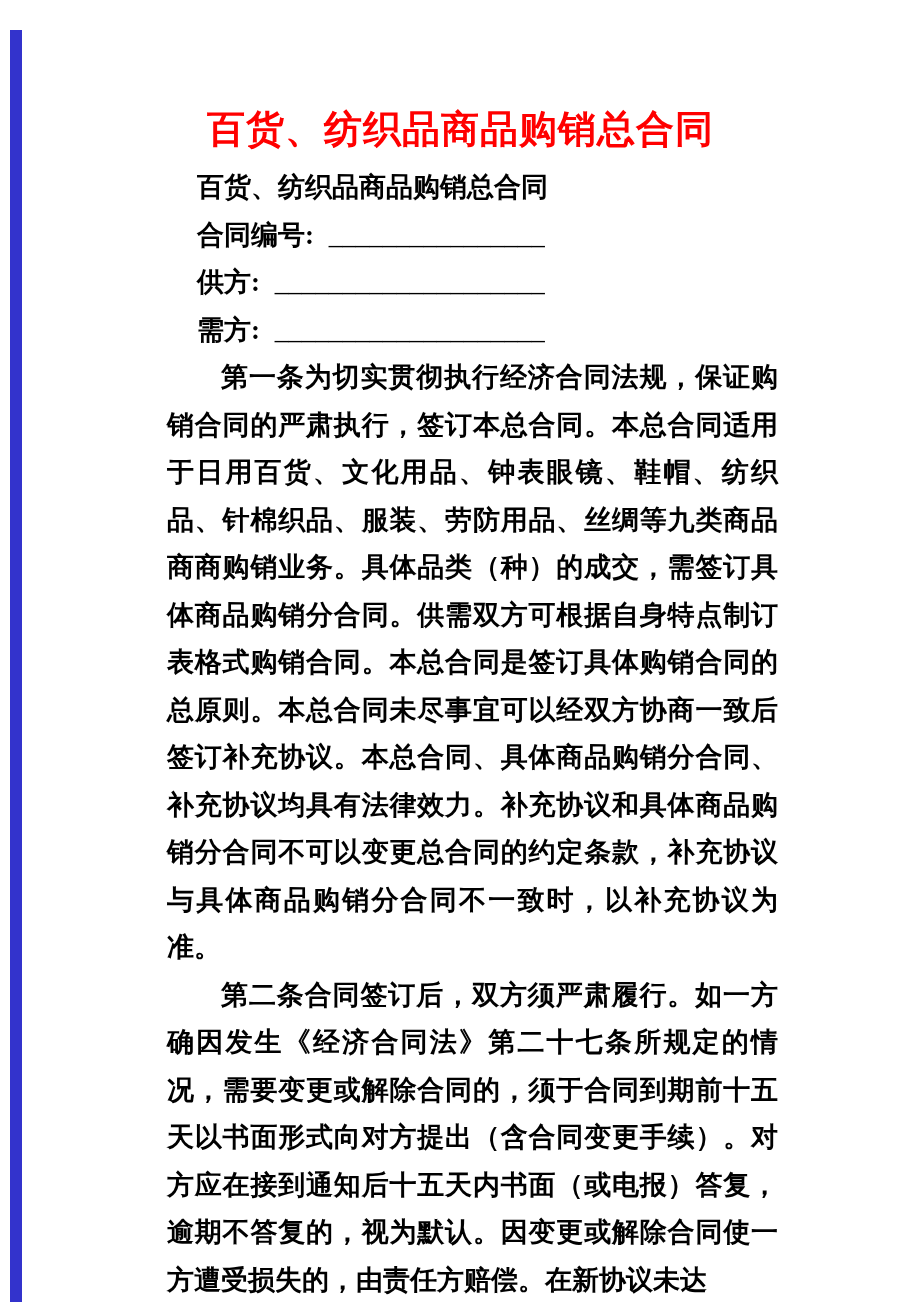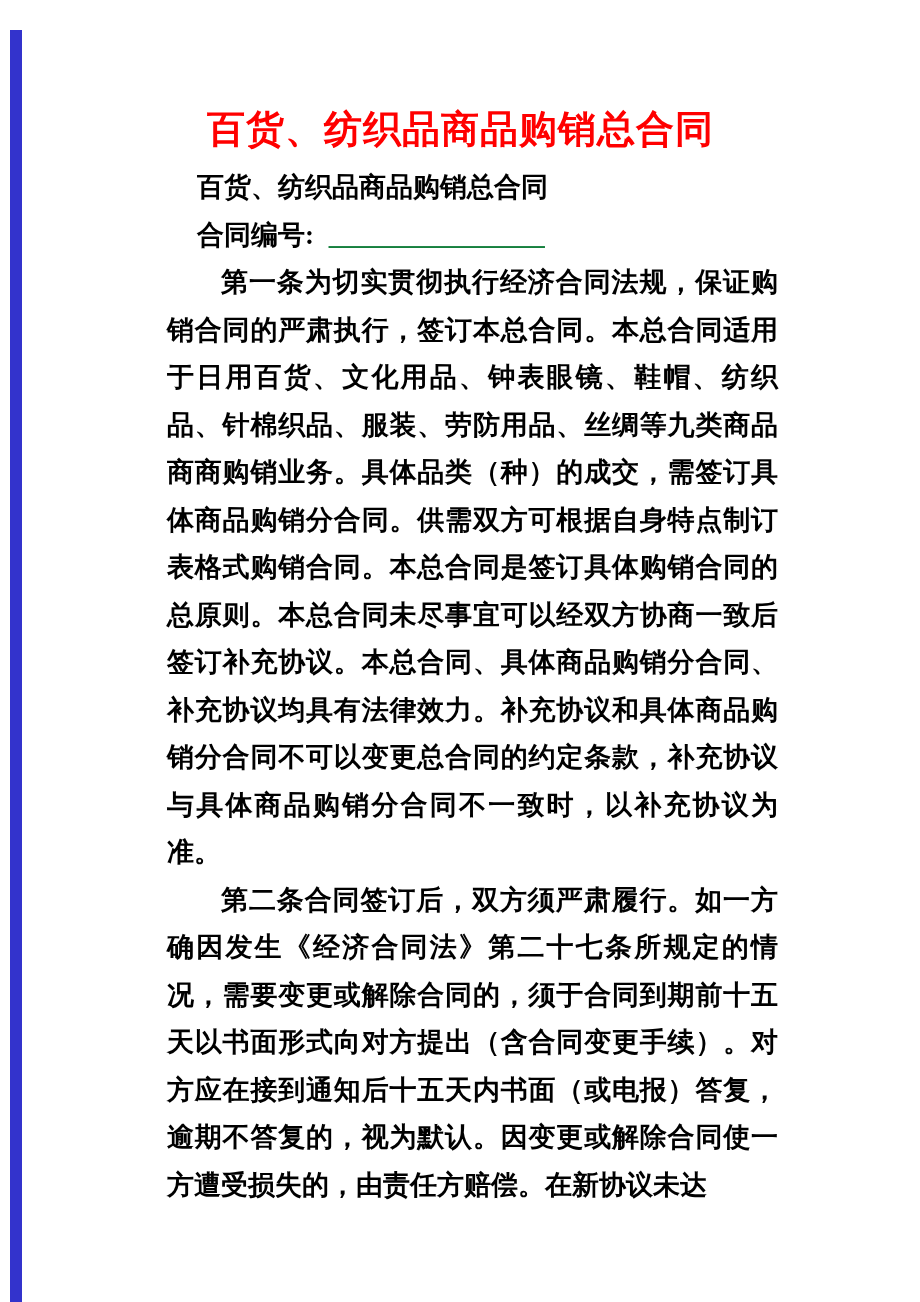--- a/index.html
+++ b/index.html
@@ -44,24 +44,24 @@
   .doc-subtitle {
     text-indent: 2em;
     font-weight: 600;
   }
   .field-row {
     text-indent: 2em;
     white-space: nowrap;
   }
   .field-label { font-weight: 600; text-align: right; }
   .field-blank {
-    font-weight: 700;
+    font-weight: 400;
     letter-spacing: 0;
     margin-left: 8px;
-    color: #15803d;
+    color: #000000;
   }
   .doc-paragraph {
     text-indent: 2em;
     text-align: justify;
     text-justify: inter-character;
     margin-left: 24px;
   }
 </style>
 </head>
 <body>
@@ -72,19 +72,27 @@
   <h1 class="doc-title" style="color: rgb(255, 0, 0);">百货、纺织品商品购销总合同</h1>
 
   <div class="doc-body">
     <p class="doc-subtitle">百货、纺织品商品购销总合同</p>
 
     <p class="field-row">
       <span class="field-label">合同编号:</span>
       <span class="field-blank">________________</span>
     </p>
 
+    <p class="field-row">
+      <span class="field-label">供方:</span>
+      <span class="field-blank">____________________</span>
+    </p>
 
+    <p class="field-row">
+      <span class="field-label">需方:</span>
+      <span class="field-blank">____________________</span>
+    </p>
 
     <p class="doc-paragraph">第一条为切实贯彻执行经济合同法规，保证购销合同的严肃执行，签订本总合同。本总合同适用于日用百货、文化用品、钟表眼镜、鞋帽、纺织品、针棉织品、服装、劳防用品、丝绸等九类商品商商购销业务。具体品类（种）的成交，需签订具体商品购销分合同。供需双方可根据自身特点制订表格式购销合同。本总合同是签订具体购销合同的总原则。本总合同未尽事宜可以经双方协商一致后签订补充协议。本总合同、具体商品购销分合同、补充协议均具有法律效力。补充协议和具体商品购销分合同不可以变更总合同的约定条款，补充协议与具体商品购销分合同不一致时，以补充协议为准。</p>
 
     <p class="doc-paragraph">第二条合同签订后，双方须严肃履行。如一方确因发生《经济合同法》第二十七条所规定的情况，需要变更或解除合同的，须于合同到期前十五天以书面形式向对方提出（含合同变更手续）。对方应在接到通知后十五天内书面（或电报）答复，逾期不答复的，视为默认。因变更或解除合同使一方遭受损失的，由责任方赔偿。在新协议未达</p>
   </div>
 </div>
 
 </body></html>

